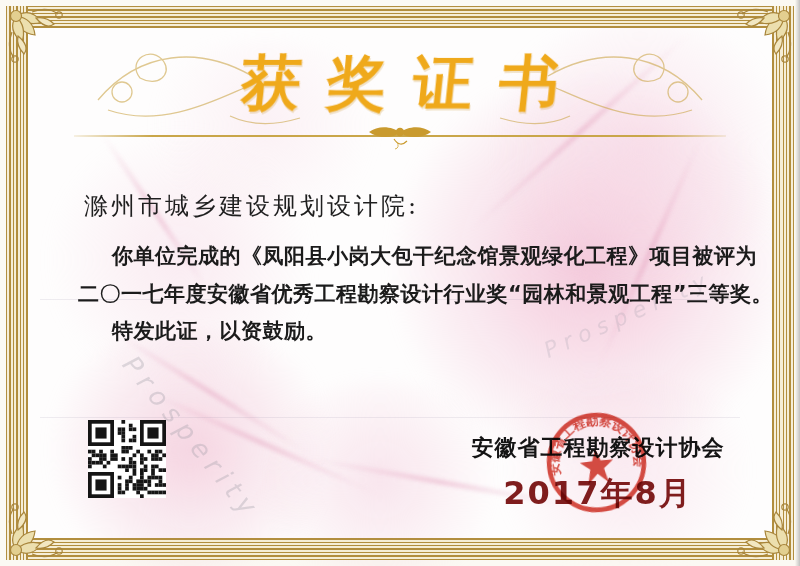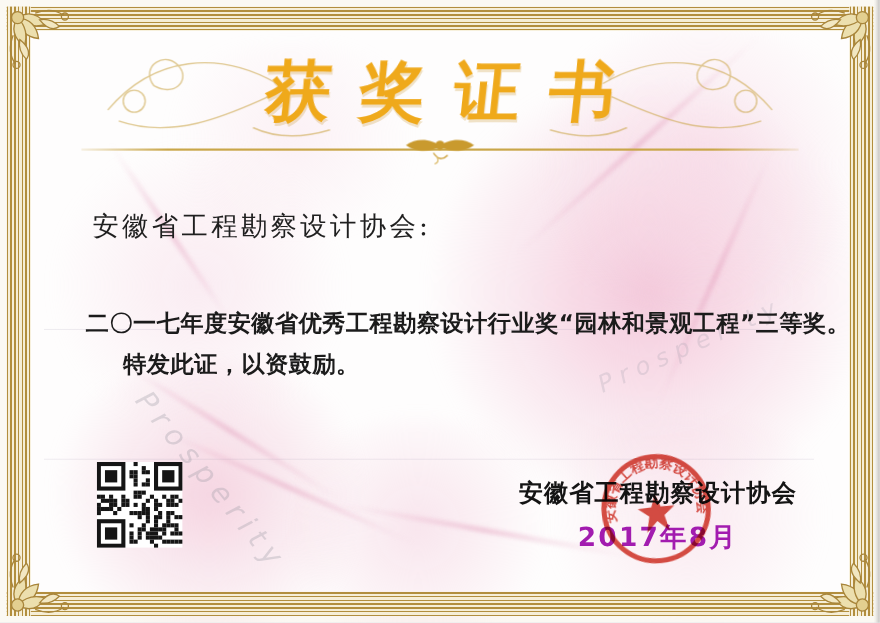--- a/index.html
+++ b/index.html
@@ -55,21 +55,21 @@
              font-family:"DejaVu Serif",serif;font-weight:400;font-size:24px;letter-spacing:3px;color:#1f1f1f;}
   .body-line{position:absolute;margin:0;z-index:5;font-weight:700;font-size:21px;letter-spacing:.5px;color:#1b1b1b;white-space:nowrap;}
   .l1{left:112px;top:242px;}
   .l2{left:78px;top:280px;}
   .l3{left:112px;top:317px;font-family:Liberation Serif, serif;}
   
   .qr{position:absolute;left:88px;top:420px;width:78px;height:78px;z-index:5;}
   
   .sig{position:absolute;left:448px;top:433px;width:300px;text-align:center;z-index:5;}
   .issuer{margin:0;font-weight:700;font-size:22px;letter-spacing:1px;color:#141414;}
-  .date{margin:9px 0 0 0;font-weight:700;font-size:24px;letter-spacing:2px;color:#a21caf;}
+  .date{margin:9px 0 0 0;font-weight:700;font-size:32px;letter-spacing:2px;color:#7f1d1d;}
   
   .seal{position:absolute;left:545px;top:411px;width:103px;height:103px;z-index:6;
         opacity:.88;mix-blend-mode:multiply;transform:rotate(-6deg);}
 </style>
 </head>
 <body>
 
 <div class="cert">
 
   <div class="interior"></div>
@@ -176,21 +176,22 @@
   <svg class="div-orn" width="72" height="26" viewBox="0 0 72 26">
     <g fill="#c99a2e">
       <path d="M36 9 C 29 2 14 1 5 8 C 14 15 29 14 36 9 Z"></path>
       <path d="M36 9 C 43 2 58 1 67 8 C 58 15 43 14 36 9 Z"></path>
       <circle cx="36" cy="8" r="4.2"></circle>
     </g>
     <path d="M30 15 q 6 9 13 2" stroke="#c99a2e" fill="none" stroke-width="1.2"></path>
     <path d="M33 18 q 3 6 -2 7" stroke="#d8b45a" fill="none" stroke-width="1"></path>
   </svg>
 
-  <p class="recipient">安徽省工程勘察设计协会:</p>
+  <p class="recipient">滁州市城乡建设规划设计院:</p>
+  <p class="body-line l1">你单位完成的《凤阳县小岗大包干纪念馆景观绿化工程》项目被评为</p>
   <p class="body-line l2">二〇一七年度安徽省优秀工程勘察设计行业奖“园林和景观工程”三等奖。</p>
   <p class="body-line l3">特发此证，以资鼓励。</p>
 
   <svg class="qr" id="qr" viewBox="0 0 84 84">
       <rect width="84" height="84" fill="#ffffff"></rect>
       <rect x="36" y="0" width="4" height="4" fill="#151515"></rect>
       <rect x="44" y="4" width="4" height="4" fill="#151515"></rect>
       <rect x="32" y="8" width="4" height="4" fill="#151515"></rect>
       <rect x="36" y="8" width="4" height="4" fill="#151515"></rect>
       <rect x="44" y="8" width="4" height="4" fill="#151515"></rect>

